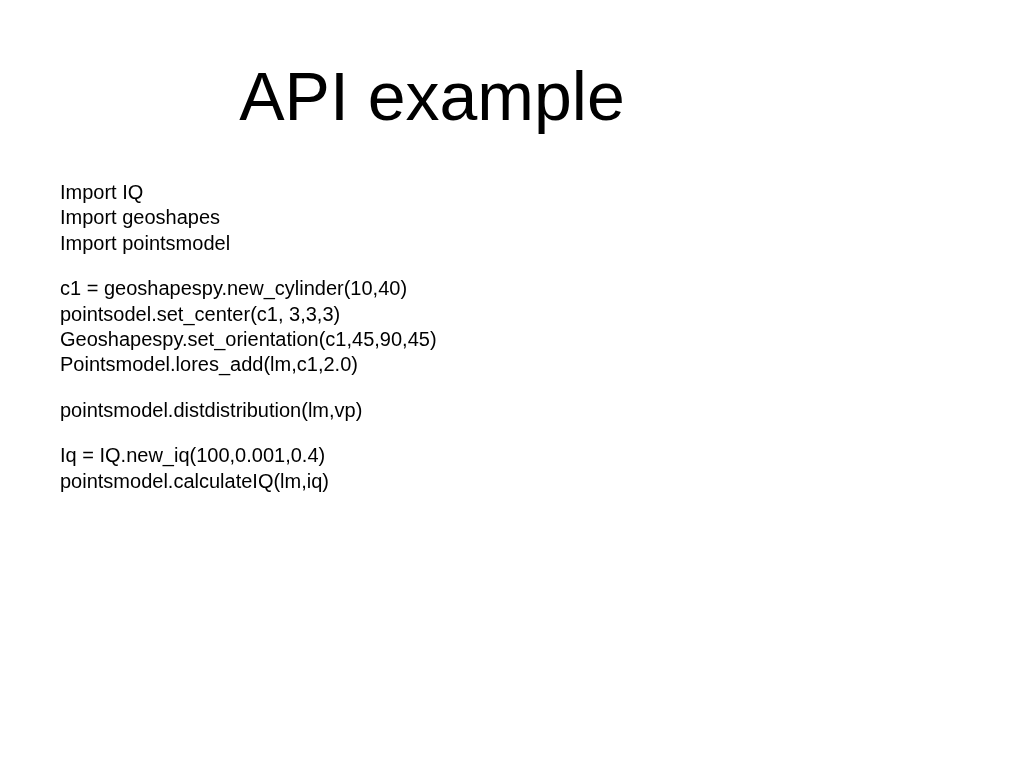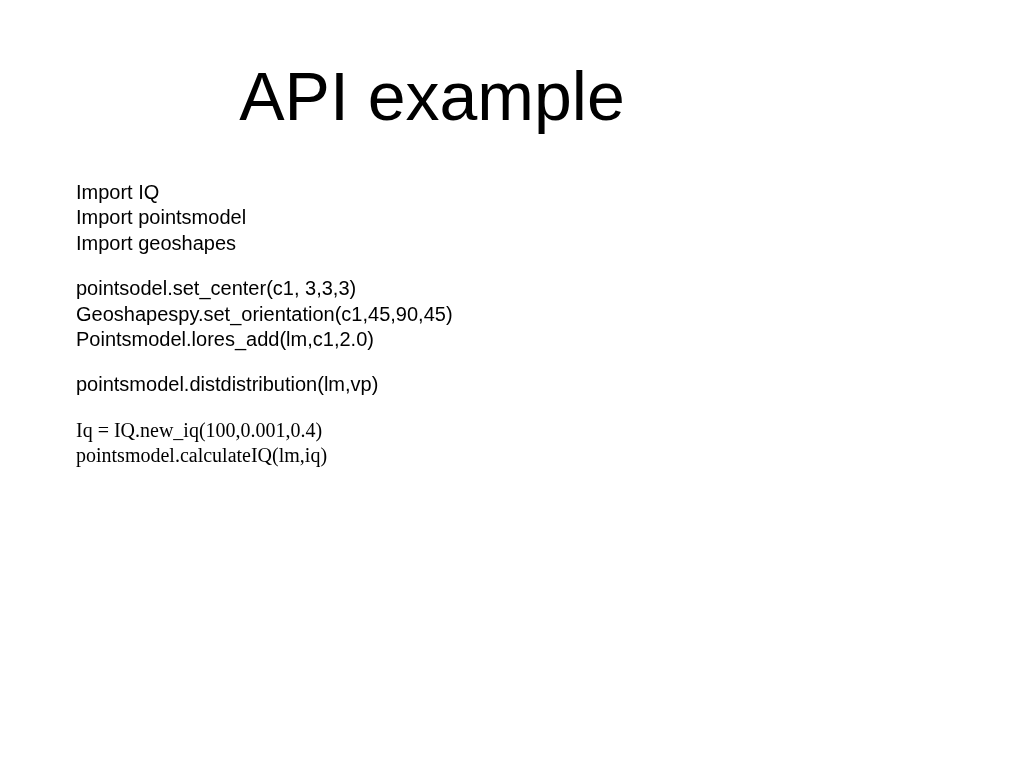--- a/index.html
+++ b/index.html
@@ -23,54 +23,54 @@
     width: 100%;
     text-align: center;
     font-size: 68px;
     line-height: 72px;
     font-weight: 400;
     white-space: nowrap;
     letter-spacing: 0;
   }
   .code-body {
     position: absolute;
-    left: 76px;
+    left: 60px;
     top: 180px;
     font-size: 20px;
     line-height: 25.4px;
   }
   .code-group {
     margin: 0 0 20px 0;
   }
   .code-group:last-child {
     margin-bottom: 11px;
-    font-family: Liberation Serif, serif;
   }
   .code-line {
     white-space: pre;
   }
 </style>
 </head>
 <body>
 
 <div class="slide">
 
   <div class="slide-title">API example</div>
 
   <div class="code-body">
 
     <div class="code-group">
       <div class="code-line">Import IQ</div>
+      <div class="code-line">Import geoshapes</div>
       <div class="code-line">Import pointsmodel</div>
-      <div class="code-line">Import geoshapes</div>
     </div>
 
 
 
     <div class="code-group">
+      <div class="code-line">c1 = geoshapespy.new_cylinder(10,40)</div>
       <div class="code-line">pointsodel.set_center(c1, 3,3,3)</div>
       <div class="code-line">Geoshapespy.set_orientation(c1,45,90,45)</div>
       <div class="code-line">Pointsmodel.lores_add(lm,c1,2.0)</div>
     </div>
 
 
     <div class="code-group">
       <div class="code-line">pointsmodel.distdistribution(lm,vp)</div>
     </div>
 

